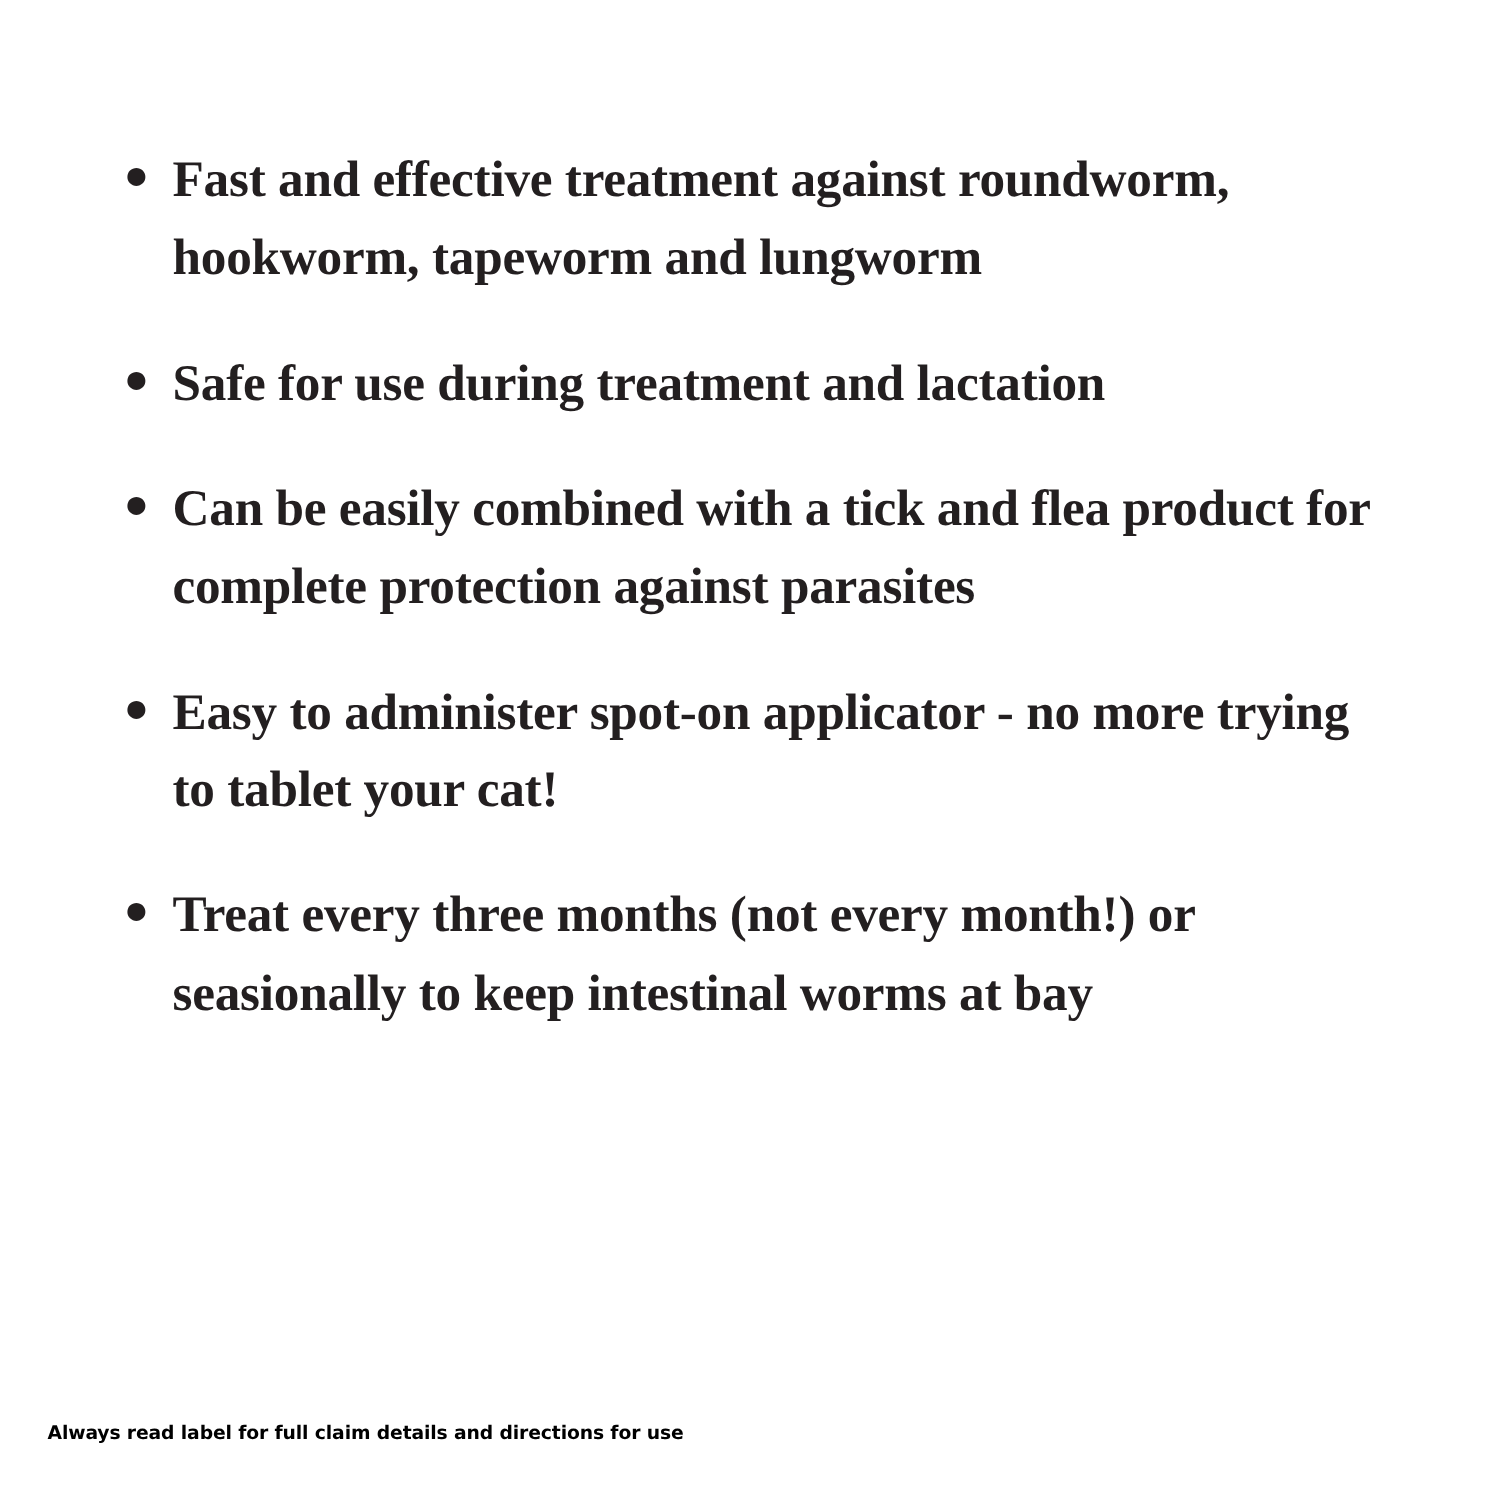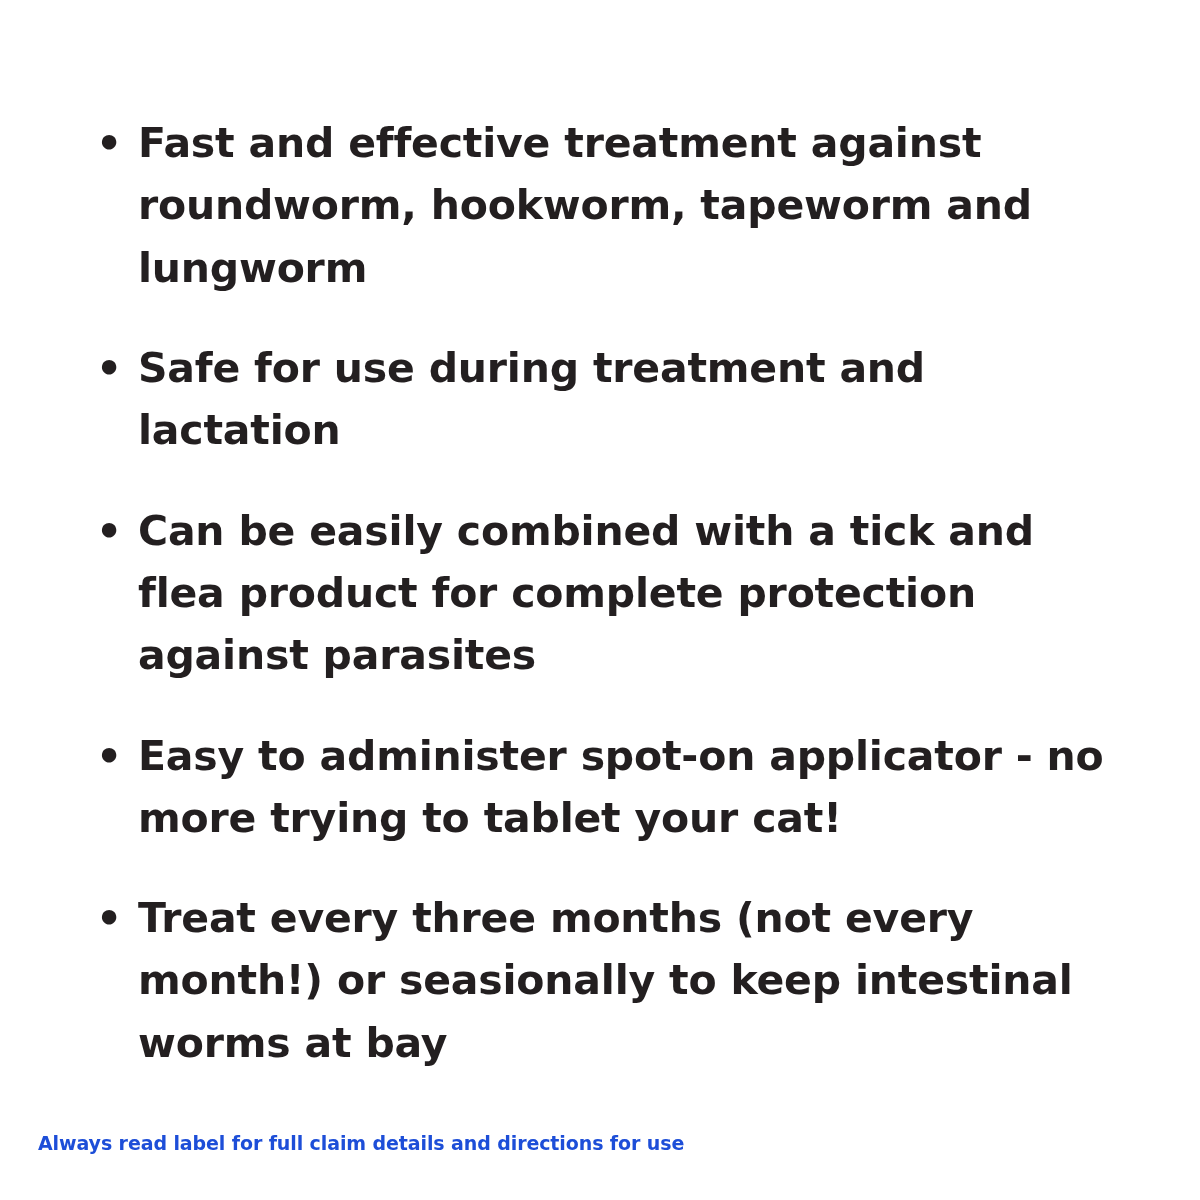--- a/index.html
+++ b/index.html
@@ -46,30 +46,31 @@
     position: absolute;
     left: 8px;
     top: 0;
     font-size: 41px;
     line-height: 1.52;
     font-weight: bold;
     color: #231f20;
   }
   .benefit-text {
     display: block;
+    font-family: Liberation Serif, serif;
   }
   .footnote {
     position: absolute;
     left: 38px;
     bottom: 44px;
-    font-size: 19px;
+    font-size: 15px;
     font-weight: bold;
     line-height: 1.3;
     letter-spacing: -0.1px;
-    color: #1d4ed8;
+    color: #000000;
   }
 </style>
 </head>
 <body>
 
 <div class="page">
 
   <ul class="benefits-list">
     <li class="benefit-item">
       <span class="bullet">•</span>

